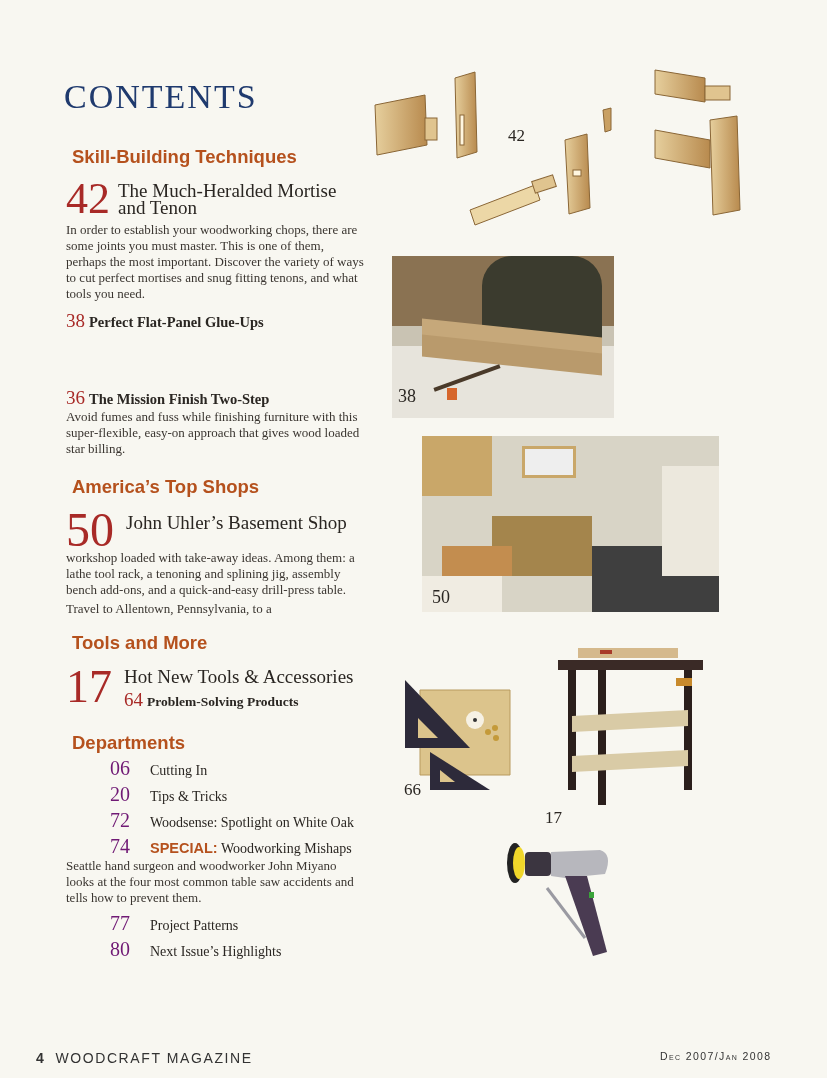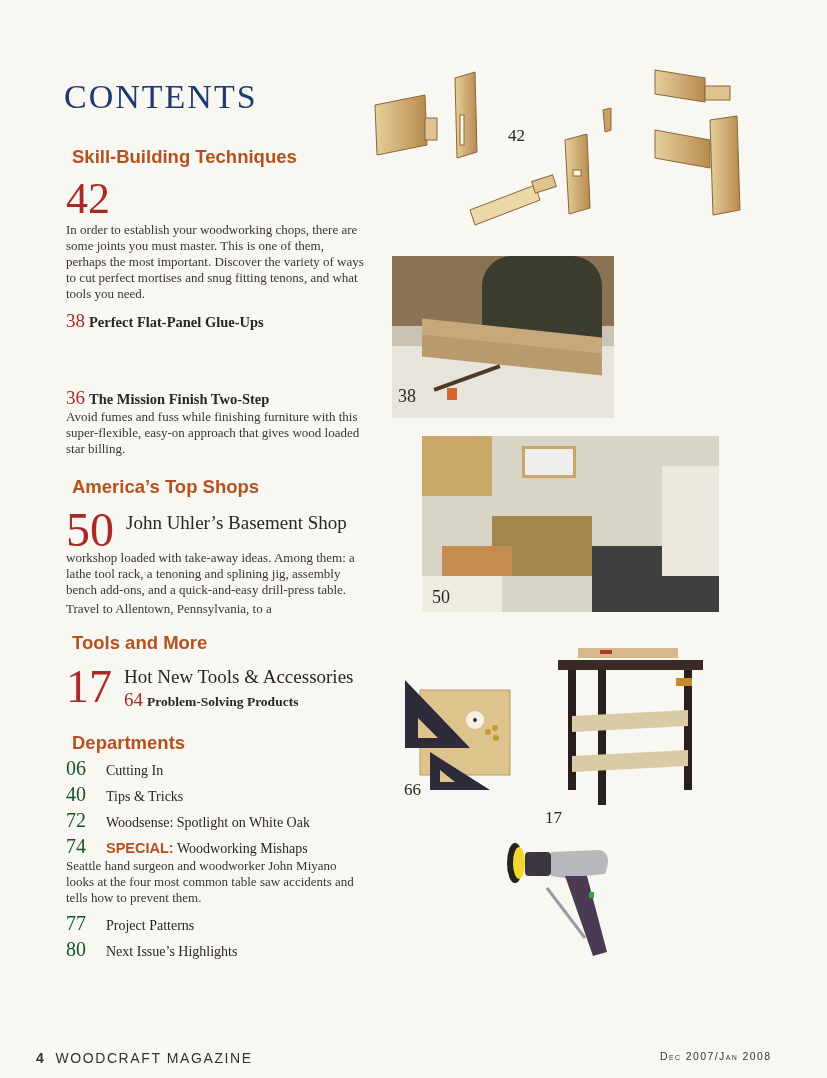--- a/index.html
+++ b/index.html
@@ -22,21 +22,21 @@
   .entry { position:absolute; left:66px; width:300px; }
   .big-num {
     float:left; font-size:44px; line-height:38px; color:#a82a27;
     margin-right:8px; margin-top:2px;
   }
   .big-title { font-size:19px; line-height:17px; color:#2a2622; padding-top:4px; }
   .desc { font-size:13px; line-height:16px; color:#3a3530; clear:both; }
   .mid-num { font-size:19px; color:#a82a27; }
   .mid-title { font-size:14.5px; font-weight:bold; color:#2a2622; }
   .dept-row { position:absolute; left:66px; font-size:14px; }
-  .dept-row .n { display:inline-block; width:40px; font-size:20px; color:#14532d; }
+  .dept-row .n { display:inline-block; width:40px; font-size:20px; color:#701a75;margin-left:44px; }
   .special { font-family:"Liberation Sans",sans-serif; font-weight:bold; color:#b5511d; font-size:14.5px; }
   .footer-left {
     position:absolute; left:36px; top:1050px;
     font-family:"Liberation Sans",sans-serif; font-size:14px; letter-spacing:1.6px; color:#333;
   }
   .footer-left .pg { font-weight:bold; margin-right:10px; }
   .footer-right {
     position:absolute; left:660px; top:1050px;
     font-family:"Liberation Sans",sans-serif; font-size:10.5px; letter-spacing:1.4px; color:#333;
     font-variant:small-caps;
@@ -47,20 +47,24 @@
 </style>
 </head>
 <body>
 
 <div class="page-title">CONTENTS</div>
 
 <div class="section-head" style="top:146px;">Skill-Building Techniques</div>
 
 <div class="entry" style="top:178px;">
   <span class="big-num">42</span>
+  <div class="big-title">
+    <div>The Much-Heralded Mortise</div>
+    <div>and Tenon</div>
+  </div>
   <div class="desc" style="padding-top:4px;">In order to establish your woodworking chops, there are some joints you must master. This is one of them, perhaps the most important. Discover the variety of ways to cut perfect mortises and snug fitting tenons, and what tools you need.</div>
 </div>
 
 <div class="entry" style="top:310px;">
   <div><span class="mid-num">38</span>
   <span class="mid-title">Perfect Flat-Panel Glue-Ups</span></div>
 </div>
 
 <div class="entry" style="top:387px;">
   <div><span class="mid-num">36</span>
@@ -87,21 +91,21 @@
     <span class="mid-title" style="font-size:13.5px;">Problem-Solving Products</span>
   </div>
 </div>
 
 <div class="section-head" style="top:732px;">Departments</div>
 
 <div class="dept-row" style="top:757px;">
   <span class="n">06</span><span>Cutting In</span>
 </div>
 <div class="dept-row" style="top:783px;">
-  <span class="n">40</span><span>Tips &amp; Tricks</span>
+  <span class="n">20</span><span>Tips &amp; Tricks</span>
 </div>
 <div class="dept-row" style="top:809px;">
   <span class="n">72</span><span>Woodsense: Spotlight on White Oak</span>
 </div>
 <div class="dept-row" style="top:835px;width:300px;">
   <div><span class="n">74</span><span class="special">SPECIAL:</span> <span>Woodworking Mishaps</span></div>
   <div class="desc">Seattle hand surgeon and woodworker John Miyano looks at the four most common table saw accidents and tells how to prevent them.</div>
 </div>
 <div class="dept-row" style="top:912px;">
   <span class="n">77</span><span>Project Patterns</span>

